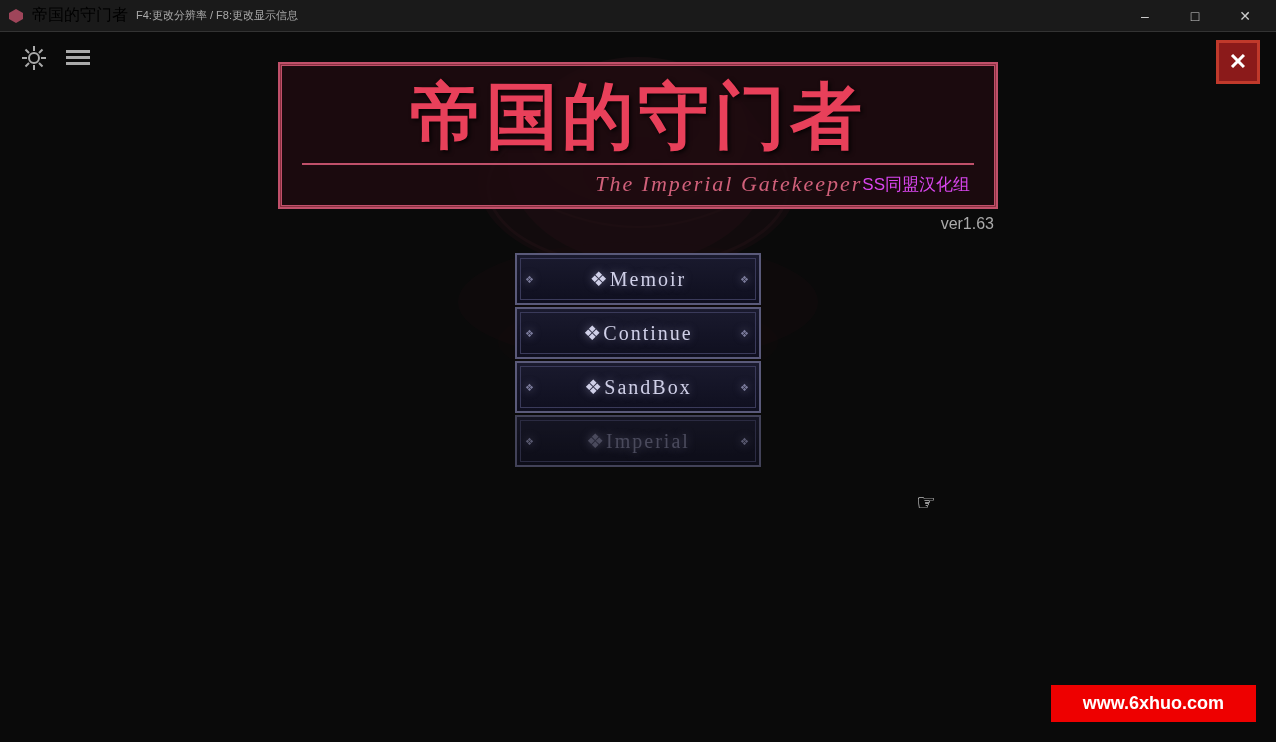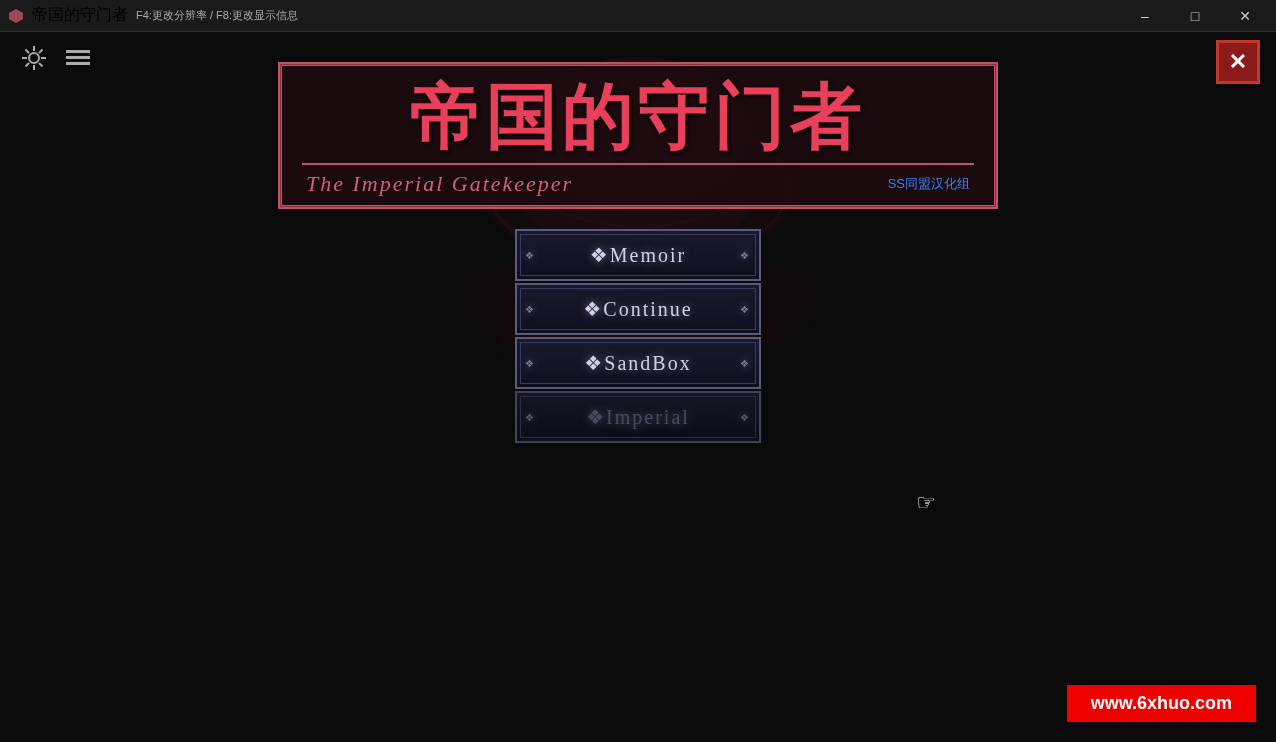--- a/index.html
+++ b/index.html
@@ -182,35 +182,36 @@
 
     #logo-divider {
       border: none;
       border-top: 2px solid #c0506a;
       margin: 6px 0;
     }
 
     #english-title-row {
       display: flex;
       align-items: center;
-      justify-content: space-between;
+      justify-content: flex-end;
       padding: 0 4px;
+      margin-left: 12px;
     }
 
     #english-title {
       color: #d0607a;
       font-size: 22px;
       font-style: italic;
       font-family: 'Georgia', serif;
       letter-spacing: 2px;
     }
 
     #translator-tag {
-      color: #3b82f6;
-      font-size: 13px;
+      color: #d946ef;
+      font-size: 17px;
       font-family: 'SimHei', sans-serif;
     }
 
     #version-text {
       color: #aaa;
       font-size: 16px;
       text-align: right;
       width: 720px;
       margin-top: 6px;
       padding-right: 4px;
@@ -273,21 +274,21 @@
 
     
     #watermark {
       position: absolute;
       bottom: 20px;
       right: 20px;
       background: #e00;
       color: #fff;
       font-size: 18px;
       font-weight: bold;
-      padding: 8px 24px;
+      padding: 8px 32px;
       font-family: Arial, sans-serif;
       z-index: 200;
     }
 
     
     #cursor-indicator {
       position: absolute;
       top: 490px;
       right: 340px;
       color: #fff;
@@ -373,20 +374,21 @@
 
   <div id="logo-container">
     <div id="logo-box">
       <div id="chinese-title">帝国的守门者</div>
       <hr id="logo-divider">
       <div id="english-title-row">
         <span id="english-title">The Imperial Gatekeeper</span>
         <span id="translator-tag">SS同盟汉化组</span>
       </div>
     </div>
+    <div id="version-text">ver1.63</div>
   </div>
 
   <div id="menu-buttons">
     <button class="menu-btn">
       <span>❖</span>
       <span>Memoir</span>
       <span class="corner-right">❖</span>
     </button>
     <button class="menu-btn">
       <span>❖</span>

